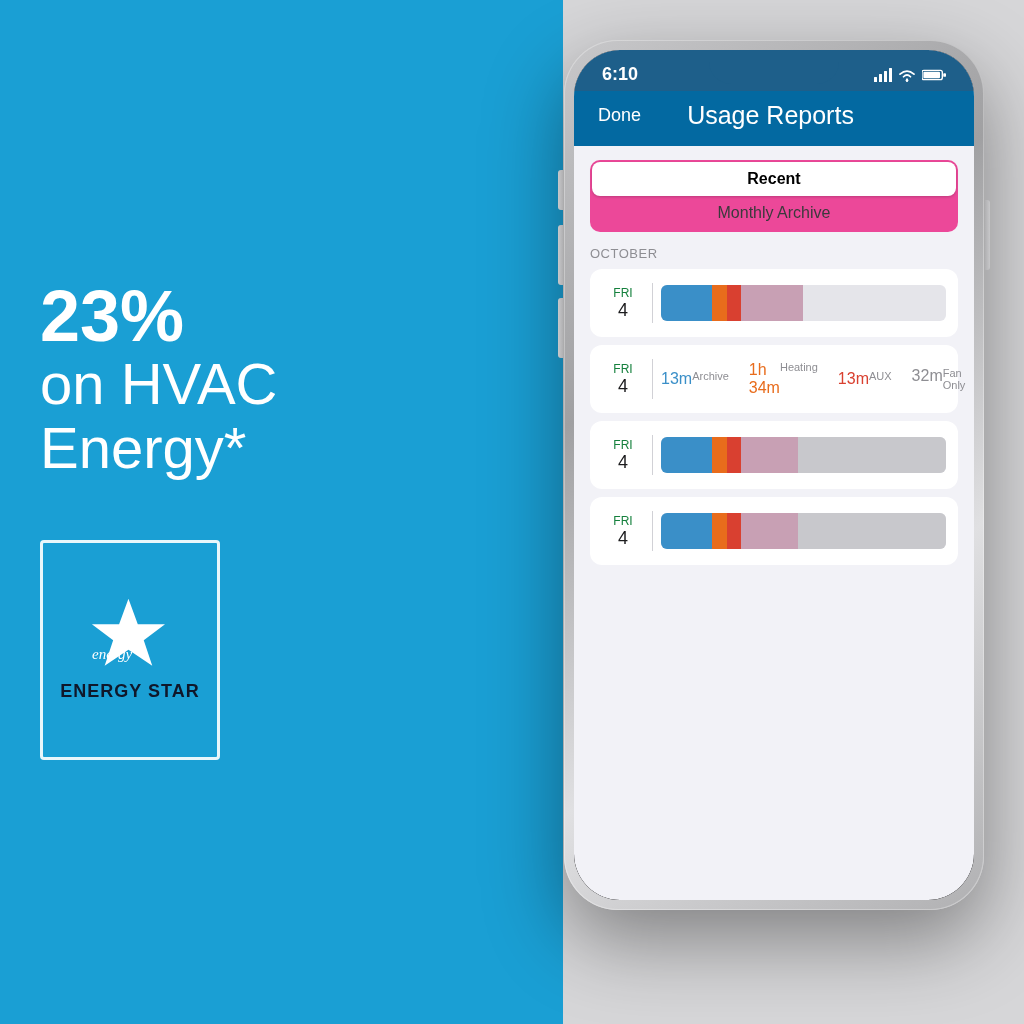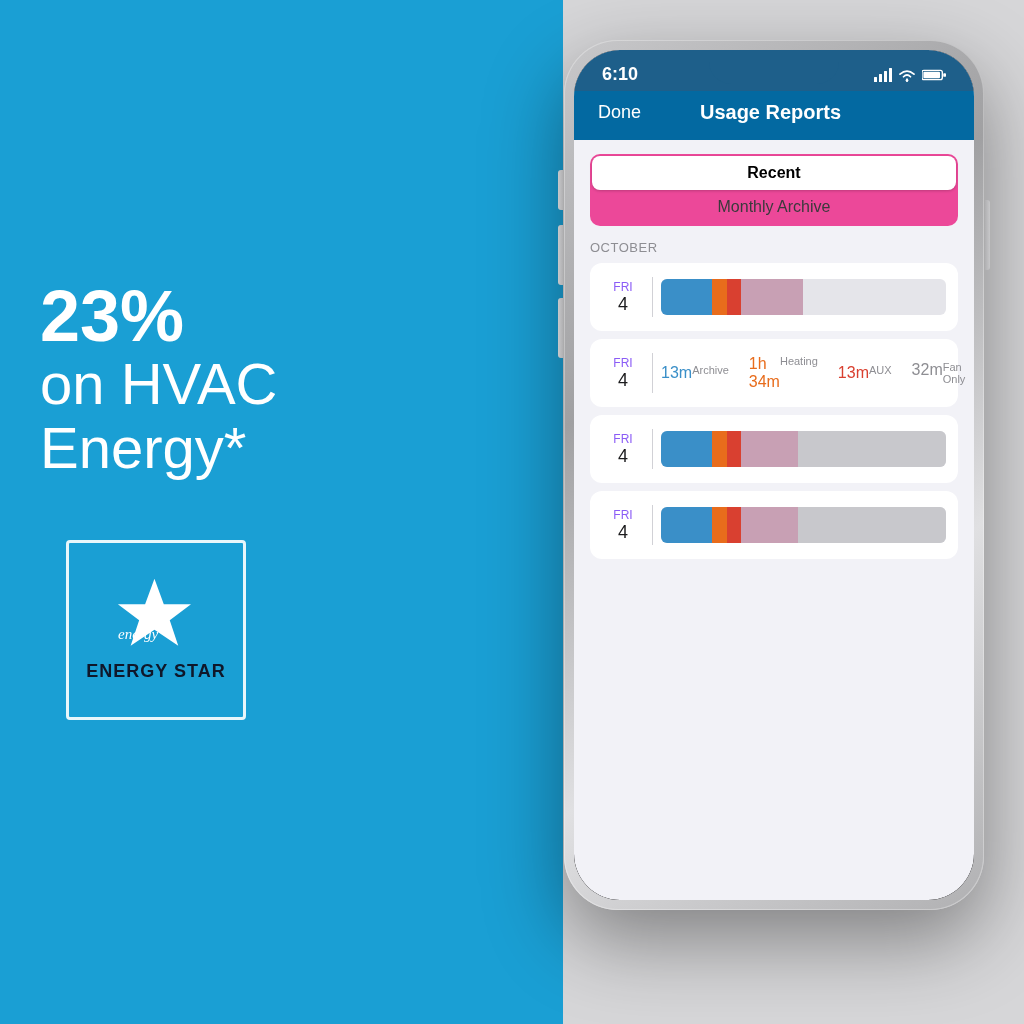--- a/index.html
+++ b/index.html
@@ -52,29 +52,28 @@
     .hvac-text {
       font-size: 58px;
       font-weight: 300;
       line-height: 1.1;
     }
 
     
     .energy-star-box {
       margin-top: 60px;
       width: 180px;
-      height: 180px;
+      height: 220px;
       border: 3px solid rgba(255,255,255,0.9);
       border-radius: 4px;
       display: flex;
       flex-direction: column;
       align-items: center;
       justify-content: center;
       padding: 10px;
-      margin-left: 26px;
     }
     .energy-star-label {
       font-size: 18px;
       color: #0f172a;
       font-weight: 700;
       letter-spacing: 1px;
       margin-top: 4px;
     }
 
     
@@ -150,22 +149,22 @@
       align-items: center;
       padding: 10px 24px 16px;
     }
     .nav-done {
       color: white;
       font-size: 18px;
       font-weight: 400;
     }
     .nav-title {
       color: white;
-      font-size: 20px;
-      font-weight: 700;
+      font-size: 25px;
+      font-weight: 400;
     }
     .nav-spacer { width: 50px; }
 
     
     .segmented-control {
       display: flex;
       background: #ec4899;
       margin: 14px 16px;
       border-radius: 10px;
       padding: 2px;
@@ -215,21 +214,21 @@
     }
     .day-label {
       width: 42px;
       flex-shrink: 0;
       display: flex;
       flex-direction: column;
       align-items: center;
       font-size: 14px;
     }
     .day-label .dow {
-      color: #8b5cf6;
+      color: #15803d;
       font-size: 12px;
       font-weight: 500;
     }
     .day-label .dom {
       color: #1c1c1e;
       font-size: 18px;
       font-weight: 400;
     }
     .divider-line {
       width: 1px;

